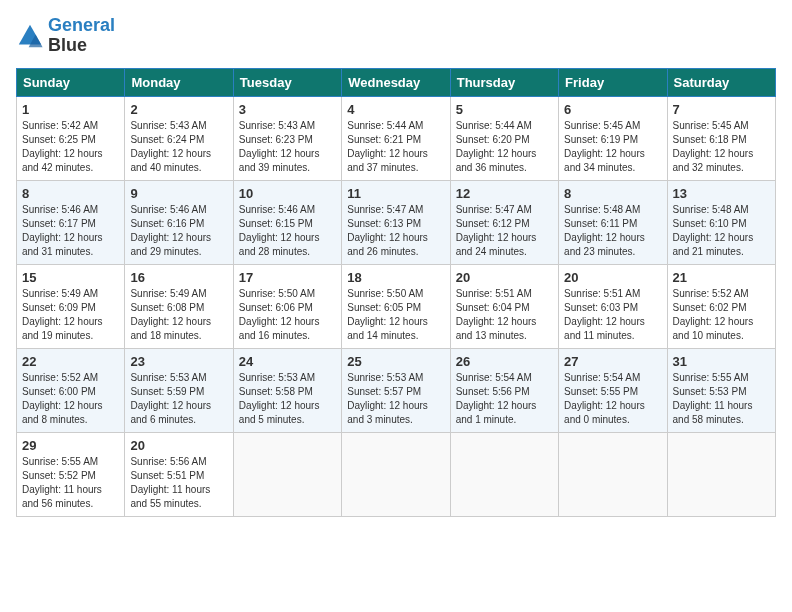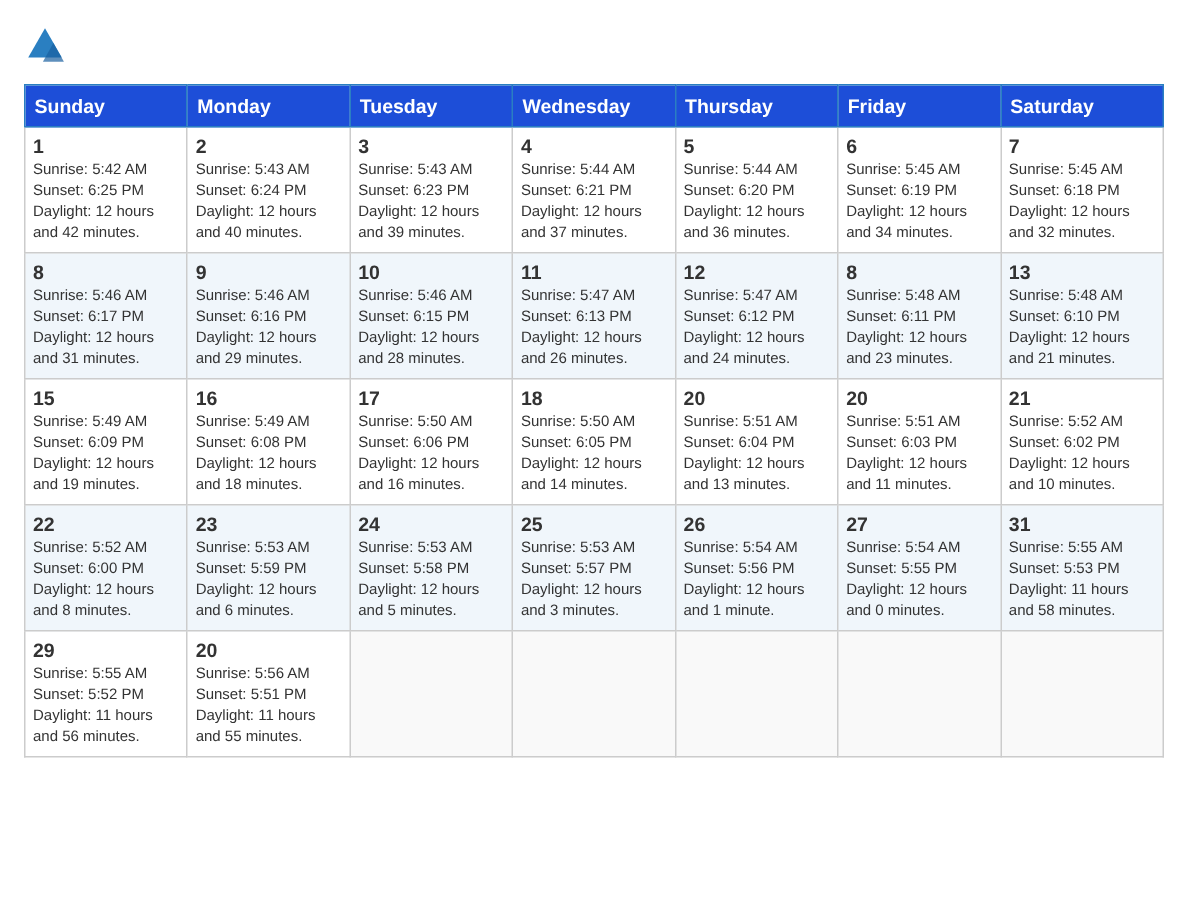--- a/index.html
+++ b/index.html
@@ -45,21 +45,21 @@
     .location-title {
       font-size: 16px;
       color: #555;
     }
     table {
       width: 100%;
       border-collapse: collapse;
       table-layout: fixed;
     }
     thead tr th {
-      background-color: #1d4ed8;
+      background-color: #0f766e;
       color: #fff;
       text-align: left;
       padding: 6px 6px;
       font-size: 13px;
       font-weight: bold;
       border: 1px solid #2a7fc1;
     }
     tbody tr td {
       vertical-align: top;
       border: 1px solid #ccc;
@@ -91,20 +91,23 @@
   </style>
 </head>
 <body>
 
 <div class="header-area">
   <div class="logo">
     <svg class="logo-icon" viewBox="0 0 40 40">
       <polygon points="20,4 36,32 4,32" fill="#2a7fc1"></polygon>
       <polygon points="28,18 38,36 18,36" fill="#1a5fa0" opacity="0.7"></polygon>
     </svg>
+    <div class="logo-text">
+      <span>General</span><br>Blue
+    </div>
   </div>
   <div class="title-area">
     <div class="month-title"></div>
     <div class="location-title"></div>
   </div>
 </div>
 
 <table>
   <thead>
     <tr id="header-row">

